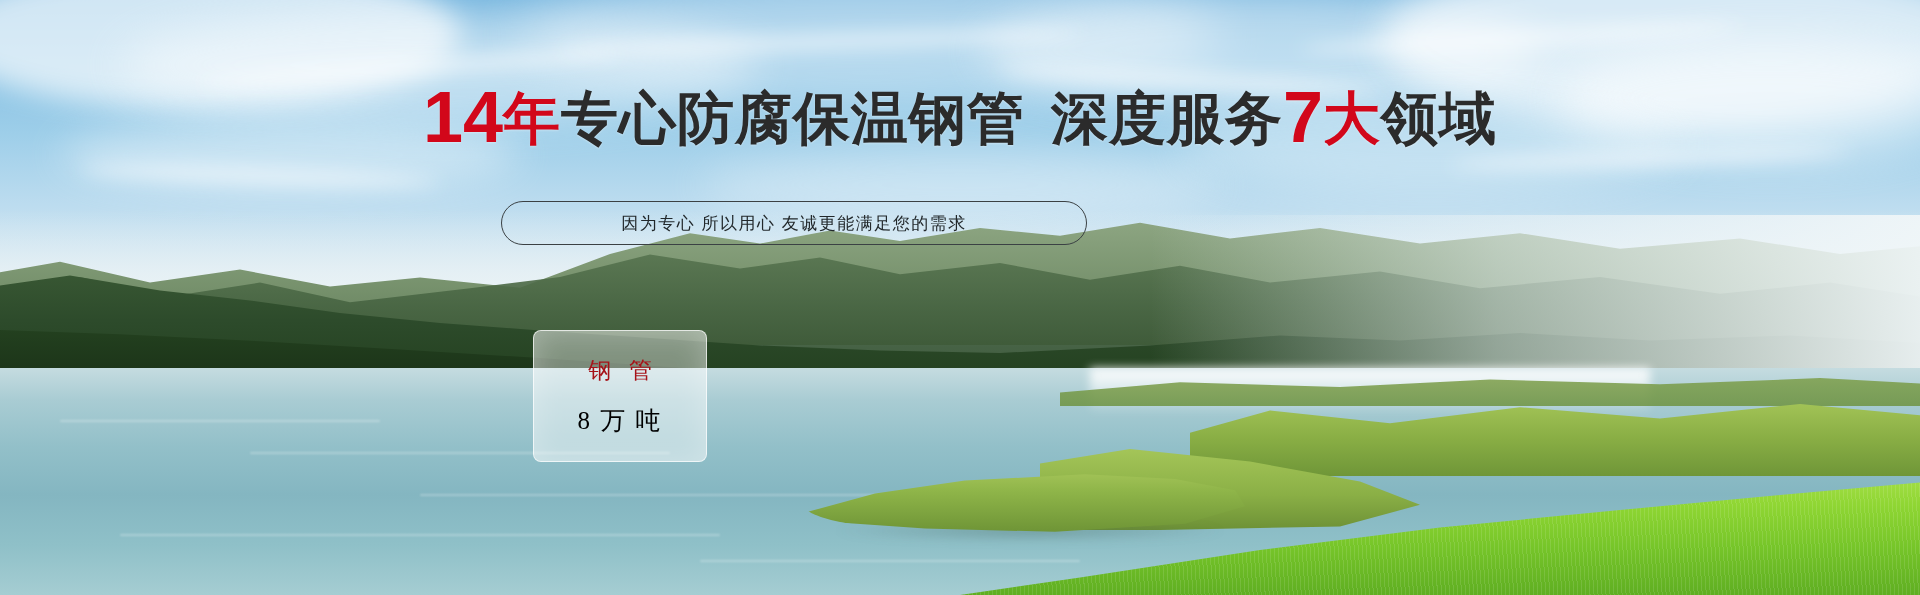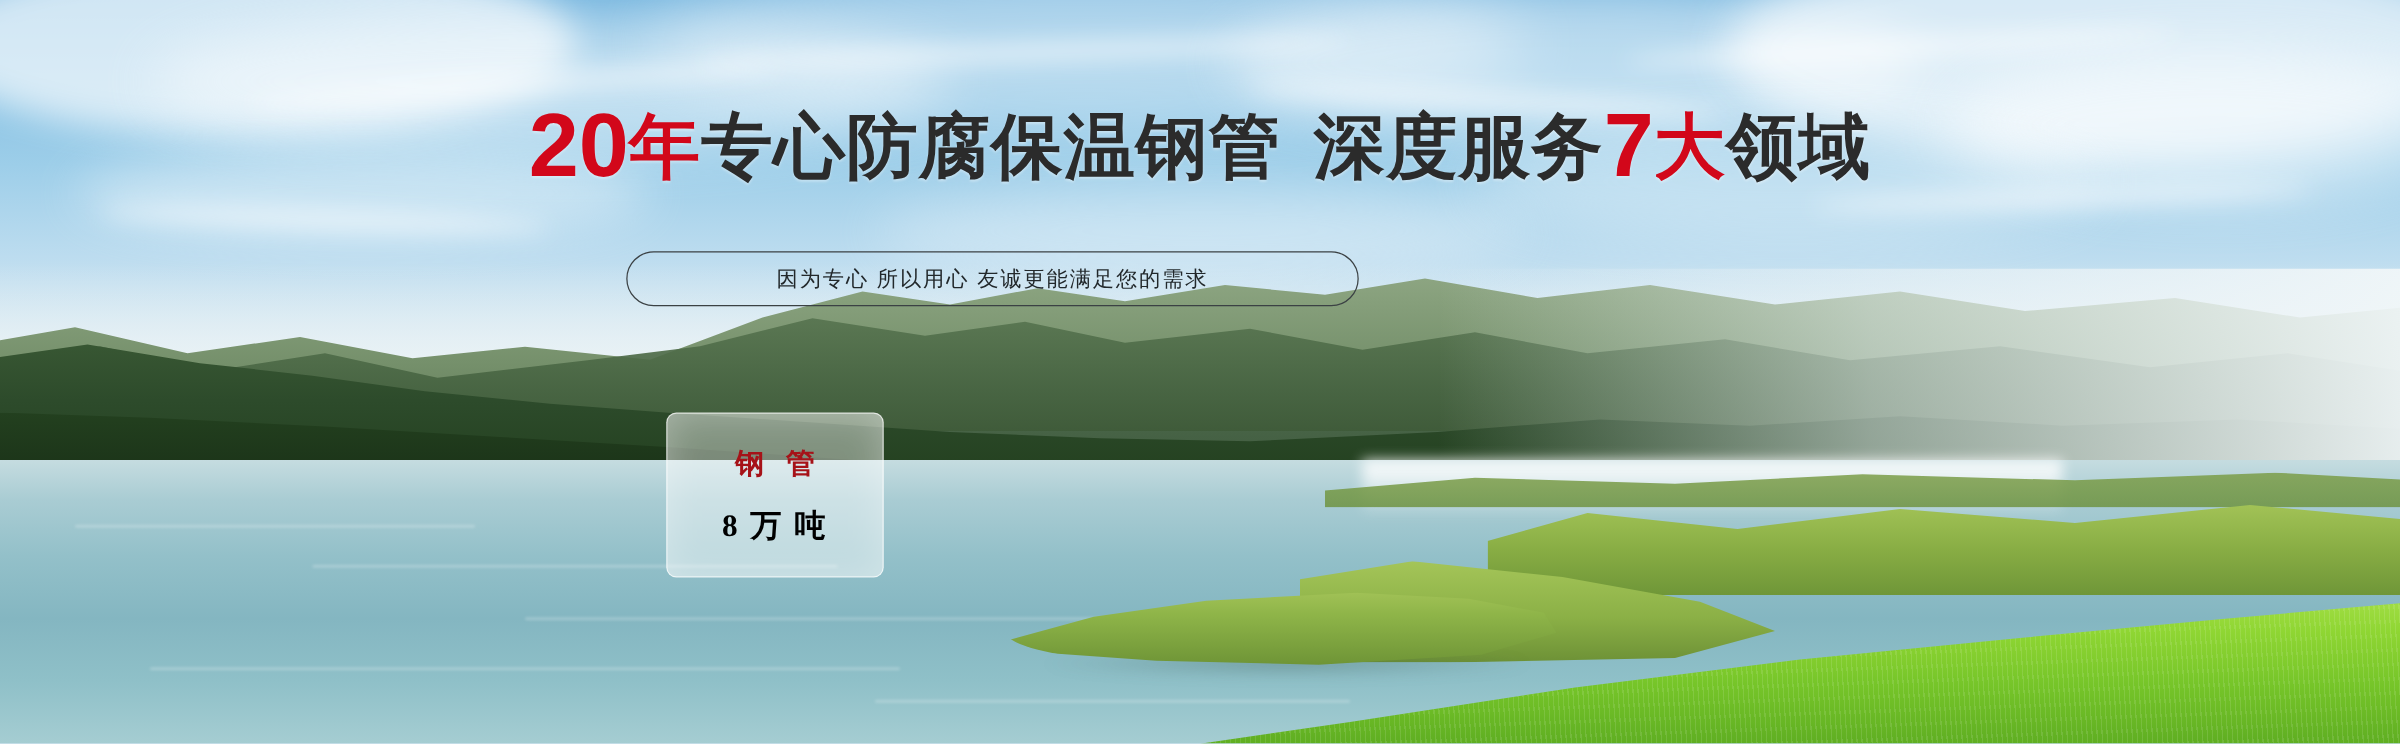--- a/index.html
+++ b/index.html
@@ -167,21 +167,21 @@
     font-size:17px;
     letter-spacing:1.5px;
     white-space:nowrap;
     box-sizing:border-box;
   }
 
   
   .cards{
     position:absolute;left:533px;top:266px;
     width:540px;height:200px;
-    display:flex;font-weight:bold;
+    display:flex;
   }
   .card{
     width:174px;height:132px;
     margin-top:64px;
     border:1px solid rgba(255,255,255,.75);
     border-radius:8px;
     background:rgba(255,255,255,.42);
     box-shadow:inset 0 0 30px rgba(255,255,255,.3);
     display:flex;flex-direction:column;
     align-items:center;justify-content:center;
@@ -238,21 +238,21 @@
 
   <div class="marsh-far"></div>
   <div class="marsh-mid"></div>
   <div class="marsh-left"></div>
   <div class="island-shadow"></div>
   <div class="island"></div>
   <div class="grass-fg"></div>
   <div class="grass-blades"></div>
 
   <div class="headline">
-    <span class="num">20</span><span class="red">年</span><span>专心防腐保温钢管</span><span class="gap"></span><span>深度服务</span><span class="num">7</span><span class="red">大</span><span>领域</span>
+    <span class="num">14</span><span class="red">年</span><span>专心防腐保温钢管</span><span class="gap"></span><span>深度服务</span><span class="num">7</span><span class="red">大</span><span>领域</span>
   </div>
 
   <div class="pill">
     <span>因为专心 所以用心  友诚更能满足您的需求</span>
   </div>
 
   <div class="cards">
 
     <div class="card">
       <div class="c-title">钢 管</div>

